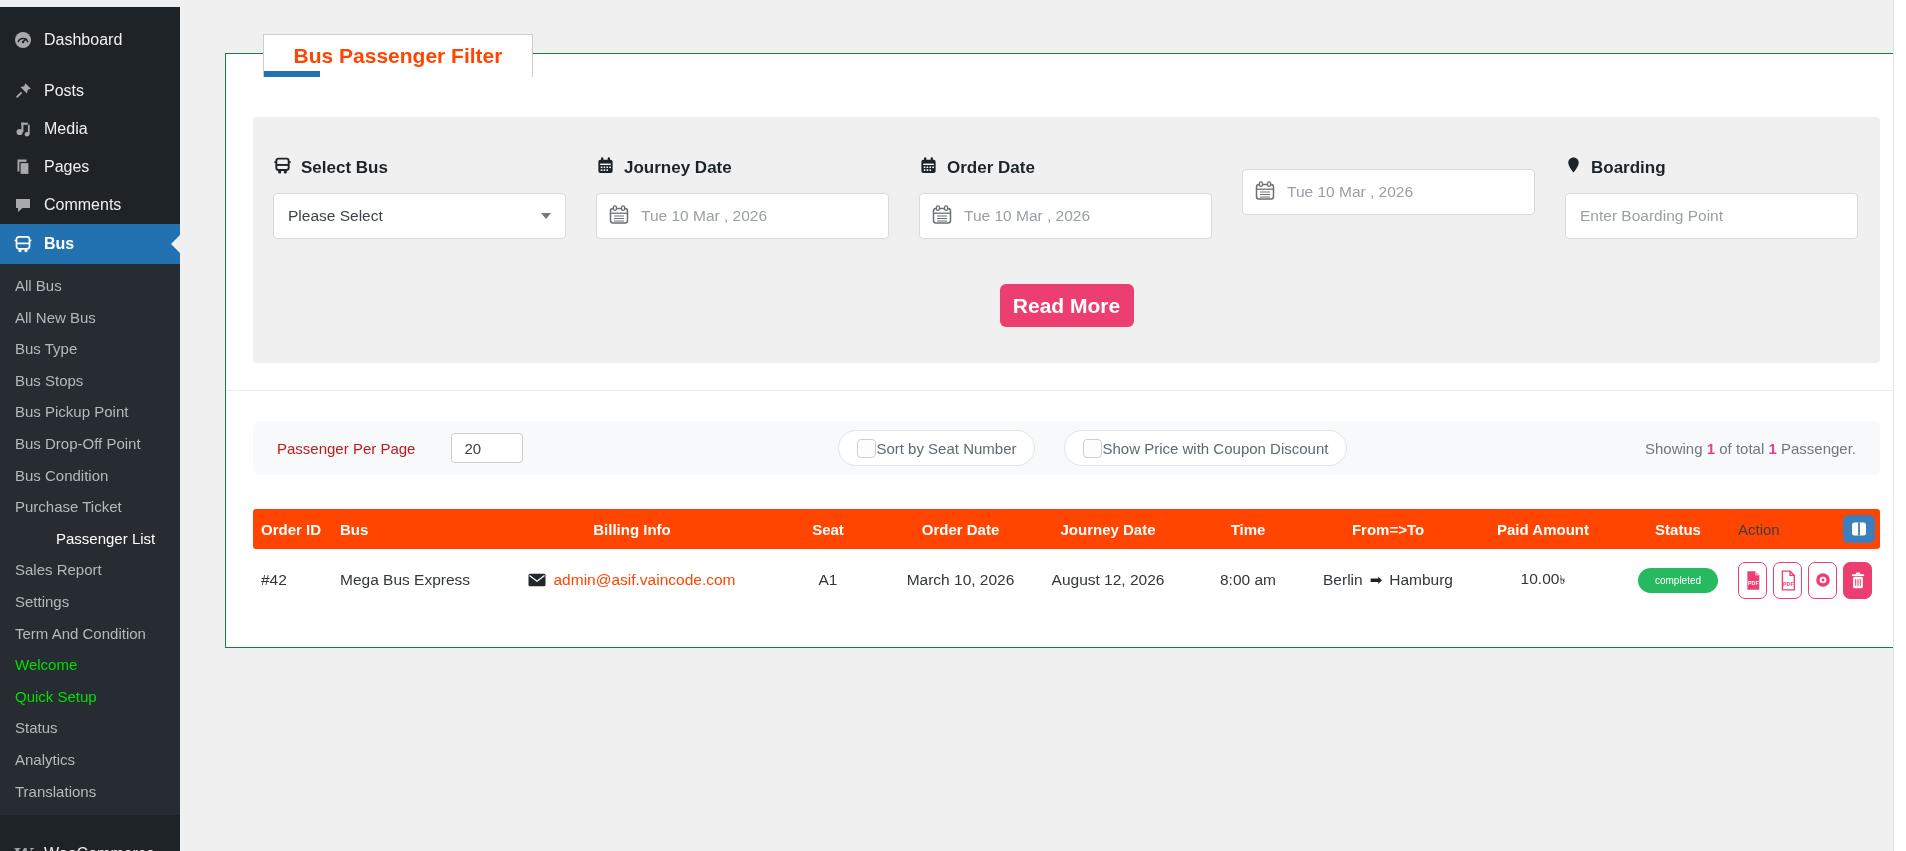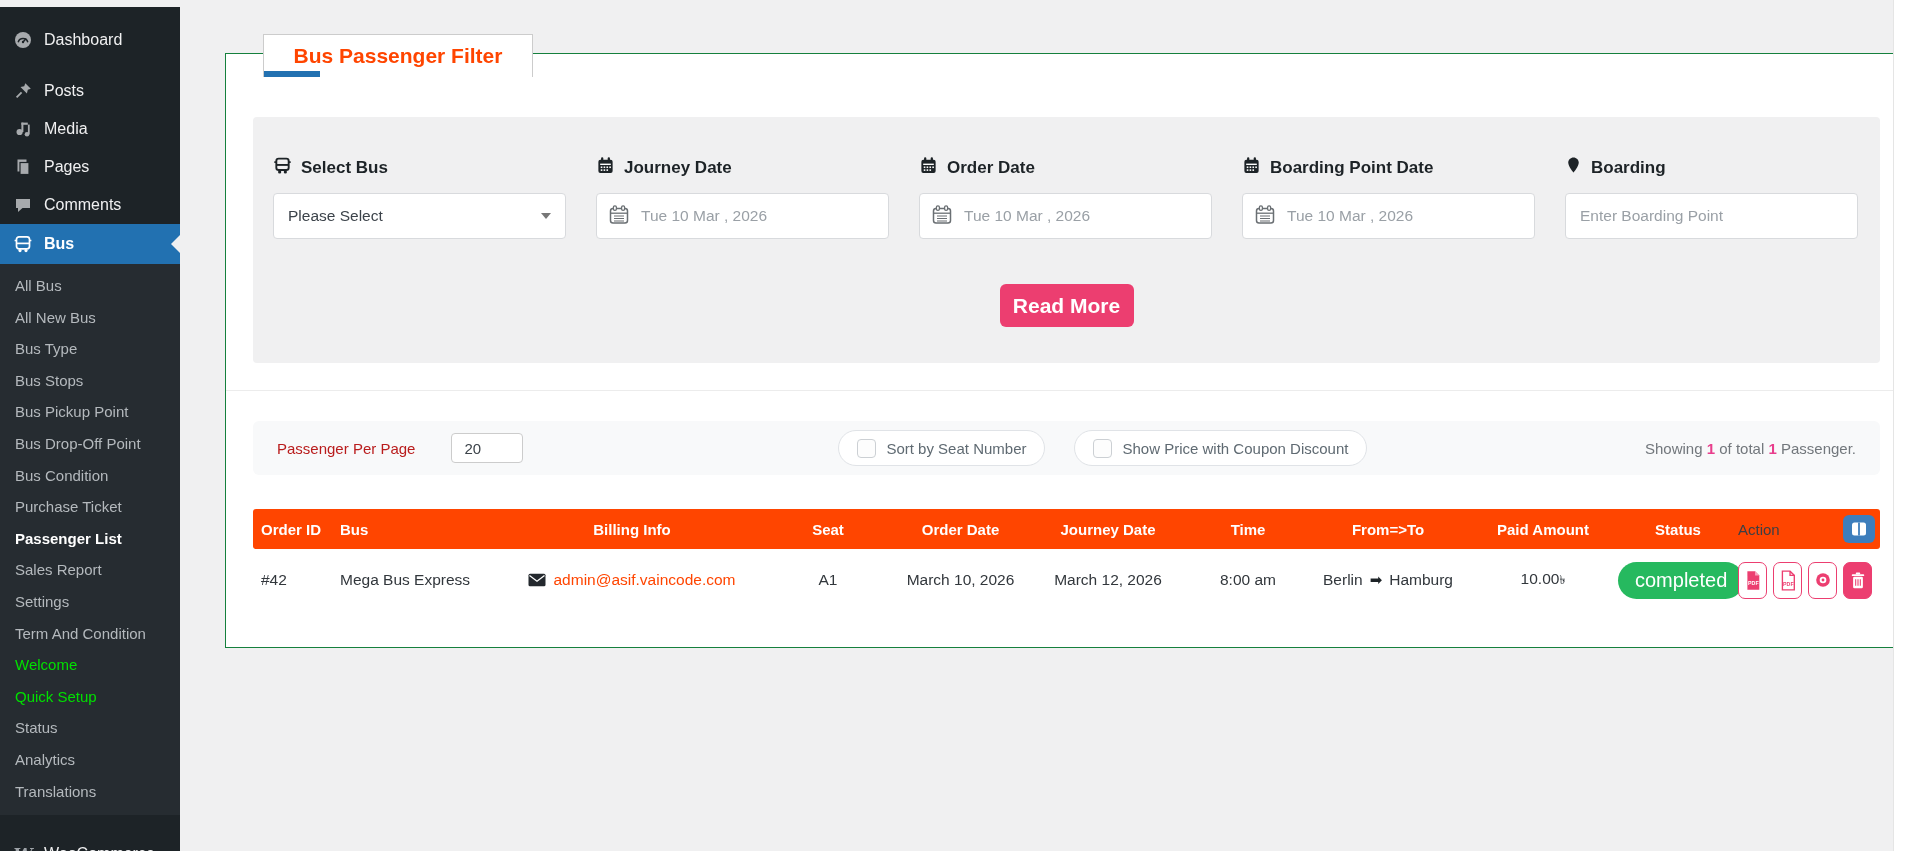--- a/index.html
+++ b/index.html
@@ -11,21 +11,21 @@
 .side-top { padding-top:13px; }
 .side-item { height:38px; display:flex; align-items:center; gap:10px; padding-left:12px; color:#f0f0f1; font-size:16px; cursor:pointer; position:relative; }
 .side-item.first { height:40px; }
 .side-sep { height:12px; }
 .side-item.active { background:#2271b1; color:#fff; font-weight:bold; height:40px; }
 .side-item.active .notch { position:absolute; right:0; top:50%; margin-top:-9px; width:0; height:0;
   border-top:9px solid transparent; border-bottom:9px solid transparent; border-right:9px solid #f0f0f1; }
 .sicon { width:22px; height:20px; display:flex; align-items:center; justify-content:center; flex:0 0 22px; }
 .submenu { background:#262c31; padding:6px 0 8px 0; }
 .submenu-item { height:31.6px; line-height:31.6px; padding-left:15px; font-size:15px; color:#b4b9bd; cursor:pointer; white-space:nowrap; }
-.submenu-item.active { color:#fff; font-weight:bold; }
+.submenu-item.active { color:#fff; font-weight:normal;margin-left:41px; }
 .submenu-item.green { color:#00e000; }
 .woo-item { position:absolute; left:0; top:827px; width:180px; height:40px; display:flex; align-items:center; gap:10px; padding-left:12px; color:#f0f0f1; font-size:16px; cursor:pointer; }
 .woo-w { font-family:"DejaVu Serif", serif; font-style:italic; font-weight:900; font-size:17px; color:#9ea3a8; width:22px; text-align:center; }
 
 
 .tab { position:absolute; left:263px; top:34px; width:270px; height:43px; background:#fff;
   border:1px solid #ccc; border-bottom:none; z-index:3; display:flex; align-items:center; justify-content:center; cursor:pointer; }
 .tab-label { color:#ff4500; font-size:21px; font-weight:600; }
 .tab-underline { position:absolute; left:0; bottom:0; width:56px; height:6px; background:#2271b1; }
 
@@ -48,21 +48,21 @@
 .text-input { padding:0 14px; color:#3c434a; }
 .finput::placeholder { color:#9aa0a6; }
 .read-more { display:block; margin:45px auto 0 auto; width:134px; height:43px; background:#ec3e70; color:#fff;
   font-size:21px; font-weight:bold; border:none; border-radius:6px; cursor:pointer; }
 
 
 .controls-bar { position:absolute; left:27px; top:367px; width:1627px; height:54px; background:#f8f9fa; border-radius:6px;
   display:flex; align-items:center; padding:0 24px; }
 .pp-label { font-size:15px; color:#b91c1c; }
 .pp-input { margin-left:36px; width:72px; height:30px; border:1px solid #ccc; border-radius:4px; padding-left:12px; font-size:15px; color:#3c434a; background:#fff; }
-.pill { display:flex; align-items:center; gap:10px; height:36px; border:1px solid #e0e3e7; background:#fff; border-radius:18px; padding:0 18px; cursor:pointer; }
+.pill { display:flex; align-items:center; gap:0; height:36px; border:1px solid #e0e3e7; background:#fff; border-radius:18px; padding:0 18px; cursor:pointer; }
 .pill input { appearance:none; -webkit-appearance:none; width:19px; height:19px; border:1px solid #ccd0d4; border-radius:4px; background:#fdfdfd; cursor:pointer; }
 .pill span { font-size:15px; color:#5f6a72; white-space:nowrap; }
 .pill.p1 { margin-left:315px; }
 .pill.p2 { margin-left:29px; }
 .showing { margin-left:auto; font-size:15px; color:#72777c; white-space:nowrap; }
 .showing .hl { color:#e83e8c; font-weight:bold; }
 
 
 .ptable { position:absolute; left:27px; top:455px; width:1627px; }
 .thead { display:flex; align-items:center; height:40px; background:#ff4500; border-radius:3px; color:#fff; font-weight:bold; font-size:15px; position:relative; }
@@ -79,21 +79,21 @@
 .c10{width:120px; text-align:center;}
 .c11{width:142px; text-align:left;}
 .th-dark { color:#3b3f44; font-weight:normal; }
 .toggle-btn { position:absolute; right:5px; top:6px; width:32px; height:28px; background:#3d7ebc; border:none; border-radius:6px;
   display:flex; align-items:center; justify-content:center; cursor:pointer; }
 .billing-cell { display:flex; align-items:center; justify-content:center; gap:7px; }
 .email-link { color:#ff4500; text-decoration:none; cursor:pointer; }
 .fromto { display:inline-flex; align-items:center; gap:7px; }
 .arrow-glyph { font-family:"DejaVu Sans", sans-serif; font-size:15px; color:#1d2327; }
 .currency { font-size:12px; }
-.status-pill { display:inline-block; padding:7px 17px; border-radius:999px; background:#26b95f; color:#fff; font-size:20px; }
+.status-pill { display:inline-block; padding:7px 17px; border-radius:999px; background:#26b95f; color:#fff; font-size:10px; }
 .actions { display:flex; align-items:center; gap:6px; }
 .abtn { width:29px; height:37px; border:1.5px solid #ec3e70; background:#fff; border-radius:7px; display:flex; align-items:center; justify-content:center; cursor:pointer; padding:0; }
 .abtn.solid { background:#ec3e70; }
 
 
 .scroll-strip { position:absolute; right:0; top:0; width:13px; height:851px; background:#ffffff; border-left:1px solid #e5e5e5; z-index:6; }
 </style>
 </head>
 <body>
 
@@ -272,38 +272,20 @@
               <rect x="5.4" y="1.8" width="3" height="4.6" rx="1.4" fill="#fff" stroke="#6a6f73" stroke-width="1.3"></rect>
               <rect x="13.6" y="1.8" width="3" height="4.6" rx="1.4" fill="#fff" stroke="#6a6f73" stroke-width="1.3"></rect>
               <path d="M3 9.2h16" stroke="#6a6f73" stroke-width="1.3"></path>
               <path d="M6 12h10M6 14.5h10M6 17h10" stroke="#6a6f73" stroke-width="1.1"></path>
             </svg>
           <input class="finput date-input" type="text" placeholder="Tue 10 Mar , 2026" style="">
         </div>
       </div>
 
       <div class="filter-col">
-        <div class="filter-label">
-          <span>
-            <svg width="19" height="19" viewBox="0 0 20 20">
-                <rect x="2.5" y="4" width="15" height="13.8" rx="2" fill="#1d2327"></rect>
-                <rect x="5.3" y="1.4" width="2.4" height="4.4" rx="1.1" fill="#1d2327"></rect>
-                <rect x="12.3" y="1.4" width="2.4" height="4.4" rx="1.1" fill="#1d2327"></rect>
-                <rect x="4.4" y="8" width="11.2" height="1.5" fill="#fff"></rect>
-                <rect x="5" y="11" width="1.7" height="1.7" fill="#fff"></rect>
-                <rect x="8" y="11" width="1.7" height="1.7" fill="#fff"></rect>
-                <rect x="11" y="11" width="1.7" height="1.7" fill="#fff"></rect>
-                <rect x="14" y="11" width="1.7" height="1.7" fill="#fff"></rect>
-                <rect x="5" y="14" width="1.7" height="1.7" fill="#fff"></rect>
-                <rect x="8" y="14" width="1.7" height="1.7" fill="#fff"></rect>
-                <rect x="11" y="14" width="1.7" height="1.7" fill="#fff"></rect>
-              </svg>
-          </span>
-          <span>Boarding Point Date</span>
-        </div>
         <div class="date-wrap">
           <svg width="22" height="22" viewBox="0 0 22 22">
               <rect x="2.5" y="4.5" width="17" height="14.5" rx="2.5" fill="#fff" stroke="#6a6f73" stroke-width="1.5"></rect>
               <rect x="5.4" y="1.8" width="3" height="4.6" rx="1.4" fill="#fff" stroke="#6a6f73" stroke-width="1.3"></rect>
               <rect x="13.6" y="1.8" width="3" height="4.6" rx="1.4" fill="#fff" stroke="#6a6f73" stroke-width="1.3"></rect>
               <path d="M3 9.2h16" stroke="#6a6f73" stroke-width="1.3"></path>
               <path d="M6 12h10M6 14.5h10M6 17h10" stroke="#6a6f73" stroke-width="1.1"></path>
             </svg>
           <input class="finput date-input" type="text" placeholder="Tue 10 Mar , 2026" style="">
         </div>
@@ -372,21 +354,21 @@
       <div class="c2">Mega Bus Express</div>
       <div class="c3 billing-cell">
         <svg width="18" height="14" viewBox="0 0 18 14">
             <rect x="0.5" y="0.8" width="17" height="12.4" rx="1.5" fill="#23282d"></rect>
             <path d="M1.5 2.5L9 8.2l7.5-5.7" stroke="#fff" stroke-width="1.3" fill="none"></path>
           </svg>
         <a class="email-link">admin@asif.vaincode.com</a>
       </div>
       <div class="c4">A1</div>
       <div class="c5">March 10, 2026</div>
-      <div class="c6">March 12, 2026</div>
+      <div class="c6">August 12, 2026</div>
       <div class="c7">8:00 am</div>
       <div class="c8">
         <span class="fromto">
           <span>Berlin</span>
           <span class="arrow-glyph">➡</span>
           <span>Hamburg</span>
         </span>
       </div>
       <div class="c9">
         <span>10.00</span><span class="currency">৳</span>

